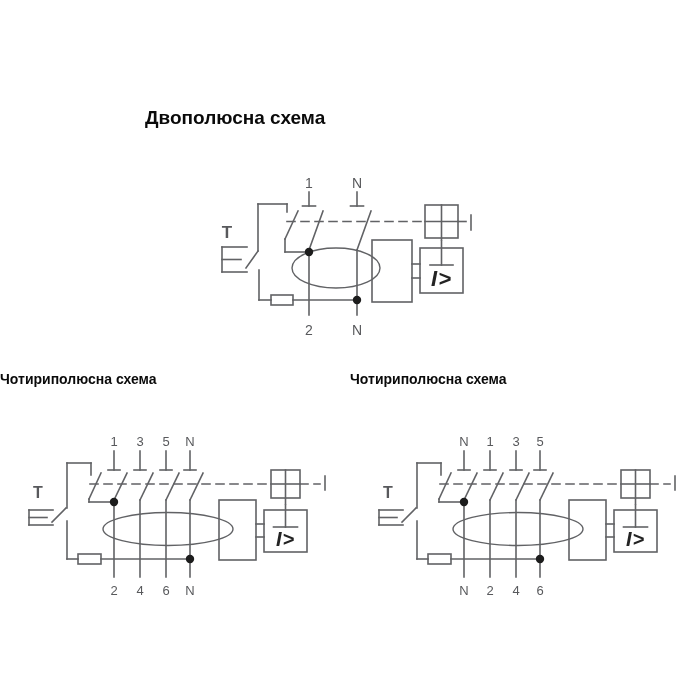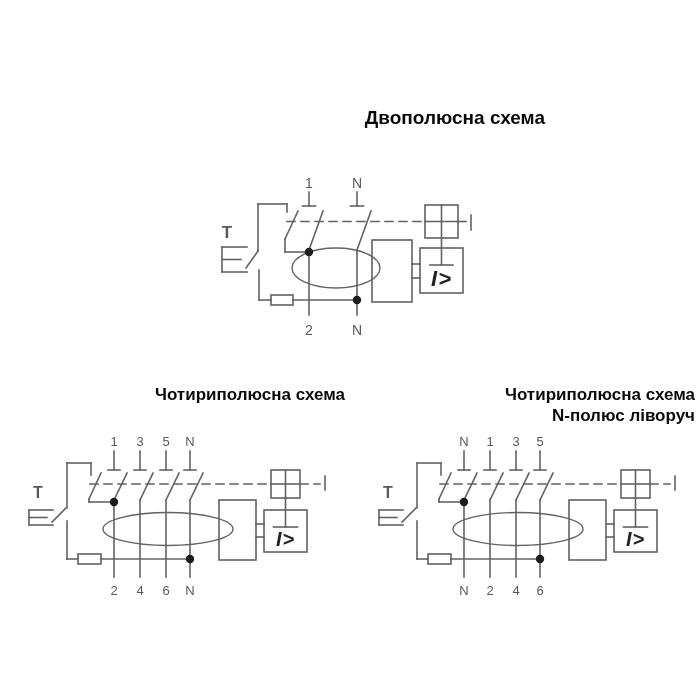--- a/index.html
+++ b/index.html
@@ -1,43 +1,42 @@
 <!DOCTYPE html>
 <html><head>
 <meta charset="utf-8">
 <style>
   html,body { margin:0; padding:0; background:#fff; }
   .sheet {
     position:relative; width:700px; height:700px; background:#ffffff;
     font-family:"Liberation Sans", sans-serif; overflow:hidden;
   }
-  .title { position:absolute; text-align:right; font-weight:bold; color:#0a0a0a; }
+  .title { position:absolute; text-align:left; font-weight:bold; color:#0a0a0a; }
   .title-two-pole { top:107px; left:145px; width:400px; font-size:19px; }
-  .title-four { top:384px; width:345px; font-size:17px; line-height:21px; }
+  .title-four { top:369px; width:345px; font-size:14px; line-height:21px; }
   .title-four.left  { left:0px; }
   .title-four.right { left:350px; }
   #diagram-svg { position:absolute; top:0; left:0; }
   svg text {
     font-family:"Liberation Sans", sans-serif;
   }
 </style>
 </head>
 <body>
 
 <div class="sheet">
 
   <div class="title title-two-pole">Двополюсна схема</div>
 
   <div class="title title-four left">
     <div>Чотириполюсна схема</div>
   </div>
 
   <div class="title title-four right">
     <div>Чотириполюсна схема</div>
-    <div>N-полюс ліворуч</div>
   </div>
 
   <svg id="diagram-svg" width="700" height="700" viewBox="0 0 700 700">
       <text x="309" y="184" text-anchor="middle" dominant-baseline="middle" font-size="14" fill="#58595c">1</text>
       <line x1="309" y1="192" x2="309" y2="206" stroke="#616265" stroke-width="1.6" stroke-linecap="square"></line>
       <line x1="302.5" y1="206" x2="315.5" y2="206" stroke="#616265" stroke-width="1.6" stroke-linecap="square"></line>
       <line x1="309" y1="250" x2="323" y2="211" stroke="#616265" stroke-width="1.6" stroke-linecap="square"></line>
       <line x1="309" y1="250" x2="309" y2="315" stroke="#616265" stroke-width="1.6" stroke-linecap="square"></line>
       <text x="309" y="331" text-anchor="middle" dominant-baseline="middle" font-size="14" fill="#58595c">2</text>
       <text x="357" y="184" text-anchor="middle" dominant-baseline="middle" font-size="14" fill="#58595c">N</text>

